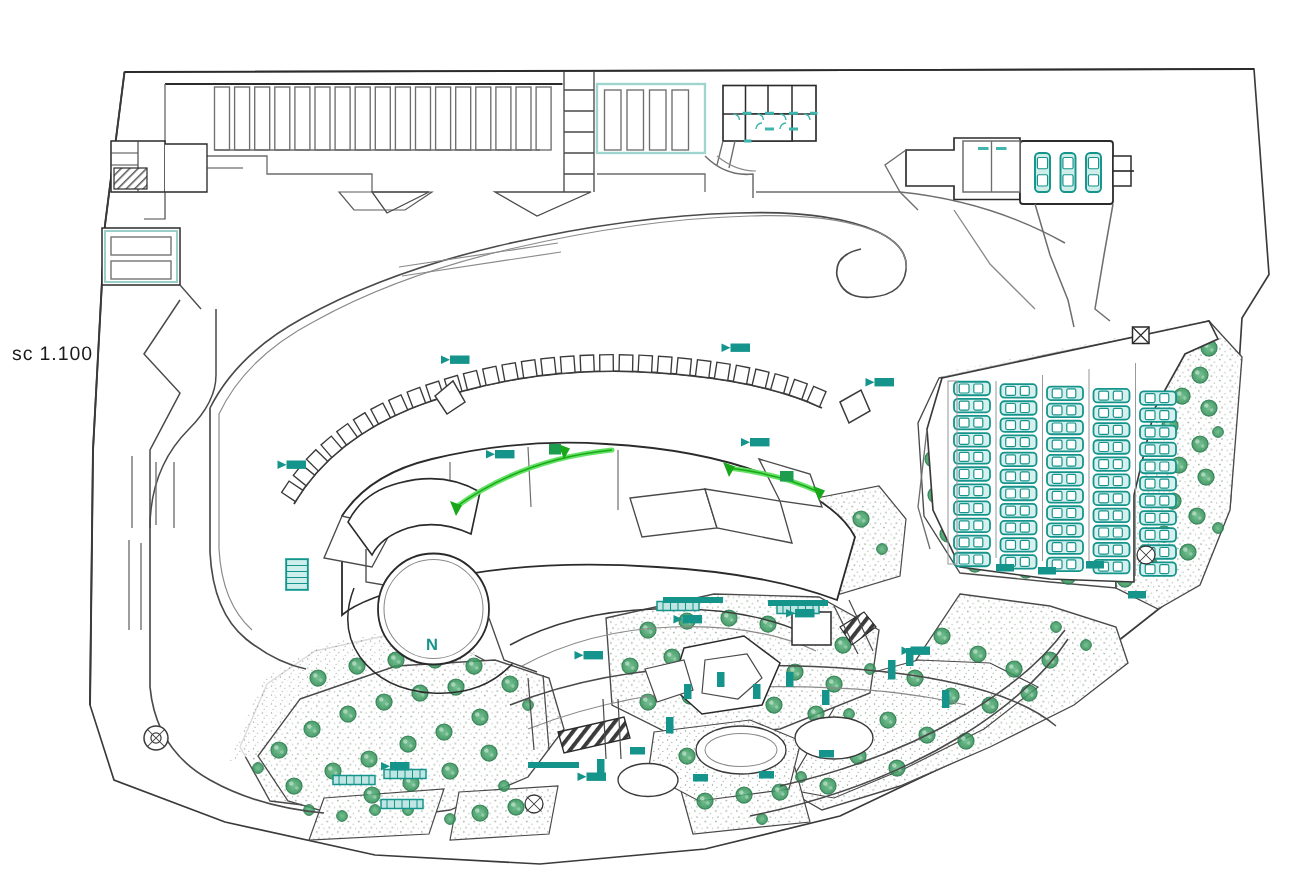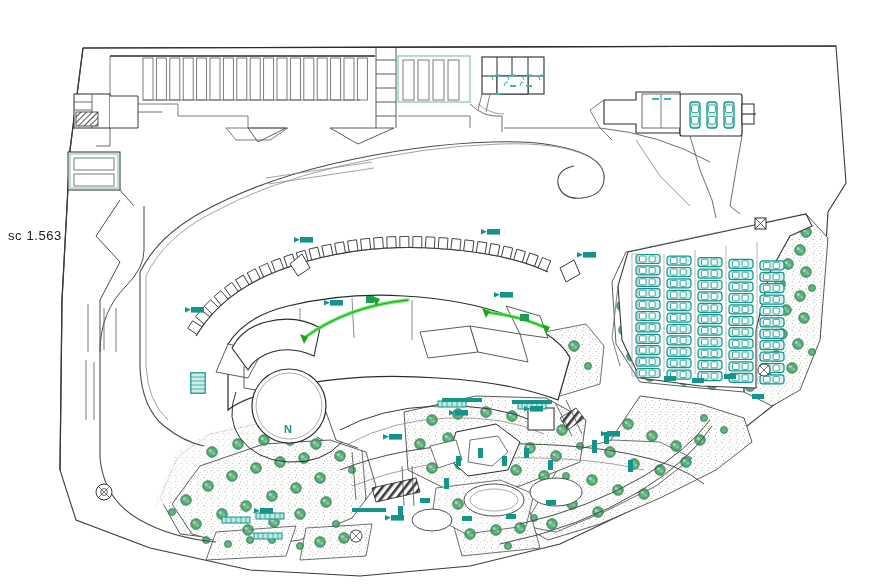--- a/index.html
+++ b/index.html
@@ -610,15 +610,15 @@
         <use href="#arrowMk" x="389" y="437"></use>
         <use href="#arrowMk" x="455" y="413"></use>
         <use href="#arrowMk" x="530" y="409"></use>
         <use href="#arrowMk" x="607" y="434"></use>
         <use href="#arrowMk" x="260" y="511"></use>
         <use href="#arrowMk" x="391" y="518"></use>
       </g>
 
   </svg>
 
-  <div class="scale-label">sc 1.563</div>
+  <div class="scale-label">sc 1.100</div>
 
 </div>
 
 </body></html>

